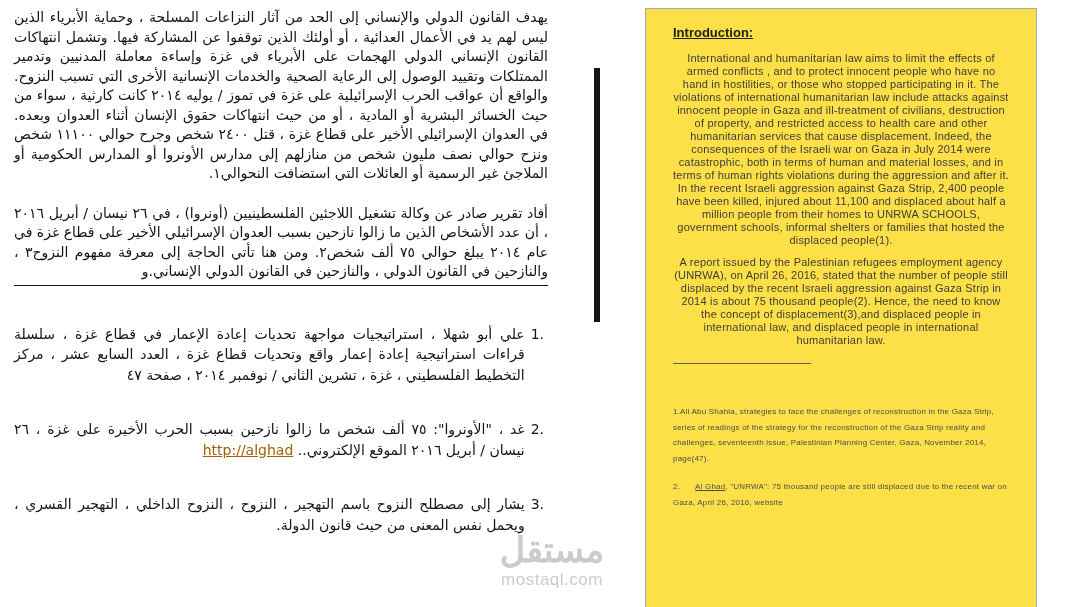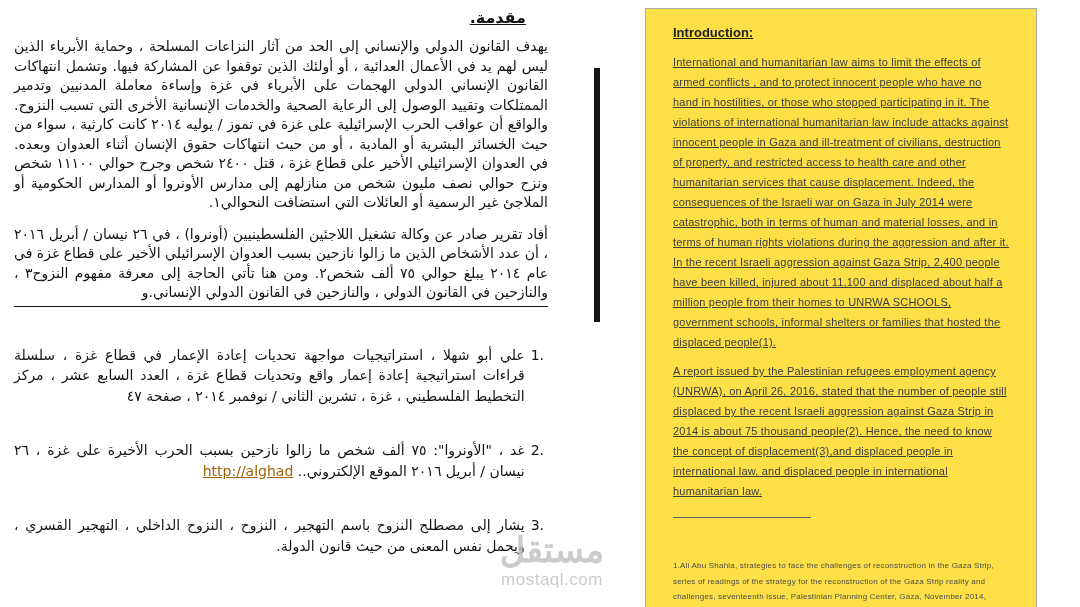--- a/index.html
+++ b/index.html
@@ -9,21 +9,21 @@
   
   .arabic-col {
     position:absolute; top:8px; left:14px; width:534px;
     direction:rtl; font-family:"DejaVu Sans", sans-serif; color:#141414;
   }
   .ar-heading {
     font-size:16px; font-weight:bold; text-decoration:underline;
     padding-left:0; padding-right:22px; margin-bottom:10px;
   }
   .ar-para {
-    font-size:14px; line-height:19.5px; text-align:justify; margin-bottom:12px;
+    font-size:14px; line-height:19.5px; text-align:justify; margin-bottom:20px;
   }
   .ar-para-underlined { border-bottom:1.5px solid #111; padding-bottom:3px; margin-bottom:38px; }
   .ar-fn-list { padding-right:4px; }
   .ar-fn {
     display:flex; gap:6px; font-size:14px; line-height:20.5px;
     text-align:justify; margin-bottom:34px;
   }
   .fn-num { direction:ltr; unicode-bidi:embed; white-space:nowrap; }
   .link-ar { color:#a16207; text-decoration:underline; direction:ltr; unicode-bidi:embed; cursor:pointer; }
 
@@ -42,32 +42,31 @@
   .english-panel {
     position:absolute; left:645px; top:8px; width:392px; height:599px;
     background:#fde047; border:1px solid #ababab; border-bottom:none;
     padding:16px 27px 0 27px; overflow:hidden;
     font-family:"Liberation Sans", sans-serif; color:#3c3c3c;
   }
   .en-heading {
     font-size:13px; font-weight:bold; text-decoration:underline;
     color:#1e1e1e; margin-bottom:12px;
   }
-  .en-para { font-size:11px; line-height:20px; letter-spacing:.2px; margin-bottom:9px; text-align:left;text-decoration:underline; }
+  .en-para { font-size:11px; line-height:13px; letter-spacing:.2px; margin-bottom:9px; text-align:center; }
   .fn-sep { width:138px; border-top:1px solid #606060; margin:16px 0 40px 0; }
   .en-fn { font-size:8px; line-height:15.5px; color:#4c4c4c; letter-spacing:.2px; margin-bottom:13px; }
-  .underlined { text-decoration:underline; }
+  .underlined { text-decoration:underline;margin-left:15px; }
 </style>
 </head>
 <body>
 
 <div class="page">
 
   <div class="arabic-col">
-    <h1 class="ar-heading">مقدمة.</h1>
     <p class="ar-para">يهدف القانون الدولي والإنساني إلى الحد من آثار النزاعات المسلحة ، وحماية الأبرياء الذين ليس لهم يد في الأعمال العدائية ، أو أولئك الذين توقفوا عن المشاركة فيها. وتشمل انتهاكات القانون الإنساني الدولي الهجمات على الأبرياء في غزة وإساءة معاملة المدنيين وتدمير الممتلكات وتقييد الوصول إلى الرعاية الصحية والخدمات الإنسانية الأخرى التي تسبب النزوح. والواقع أن عواقب الحرب الإسرائيلية على غزة في تموز / يوليه ٢٠١٤ كانت كارثية ، سواء من حيث الخسائر البشرية أو المادية ، أو من حيث انتهاكات حقوق الإنسان أثناء العدوان وبعده. في العدوان الإسرائيلي الأخير على قطاع غزة ، قتل ٢٤٠٠ شخص وجرح حوالي ١١١٠٠ شخص ونزح حوالي نصف مليون شخص من منازلهم إلى مدارس الأونروا أو المدارس الحكومية أو الملاجئ غير الرسمية أو العائلات التي استضافت النحوالي١.</p>
     <p class="ar-para ar-para-underlined">أفاد تقرير صادر عن وكالة تشغيل اللاجئين الفلسطينيين (أونروا) ، في ٢٦ نيسان / أبريل ٢٠١٦ ، أن عدد الأشخاص الذين ما زالوا نازحين بسبب العدوان الإسرائيلي الأخير على قطاع غزة في عام ٢٠١٤ يبلغ حوالي ٧٥ ألف شخص٢. ومن هنا تأتي الحاجة إلى معرفة مفهوم النزوح٣ ، والنازحين في القانون الدولي ، والنازحين في القانون الدولي الإنساني.و</p>
 
     <div class="ar-fn-list">
       <div class="ar-fn">
         <span class="fn-num">1.</span>
         <span class="fn-text">علي أبو شهلا ، استراتيجيات مواجهة تحديات إعادة الإعمار في قطاع غزة ، سلسلة قراءات استراتيجية إعادة إعمار واقع وتحديات قطاع غزة ، العدد السابع عشر ، مركز التخطيط الفلسطيني ، غزة ، تشرين الثاني / نوفمبر ٢٠١٤ ، صفحة ٤٧</span>
       </div>
       <div class="ar-fn">
         <span class="fn-num">2.</span>

